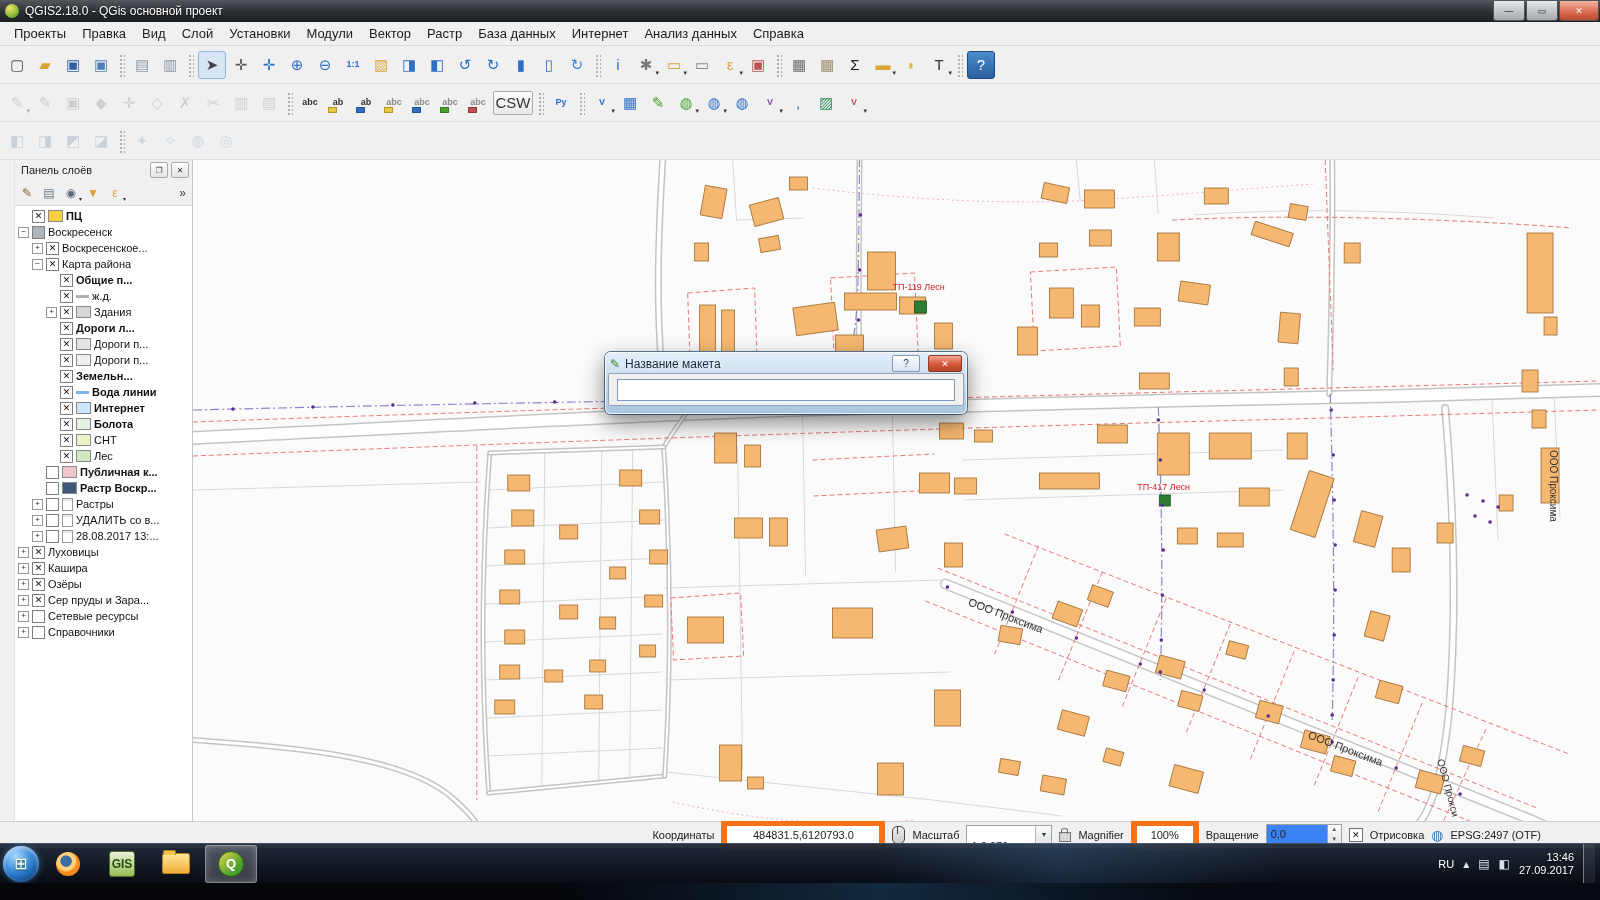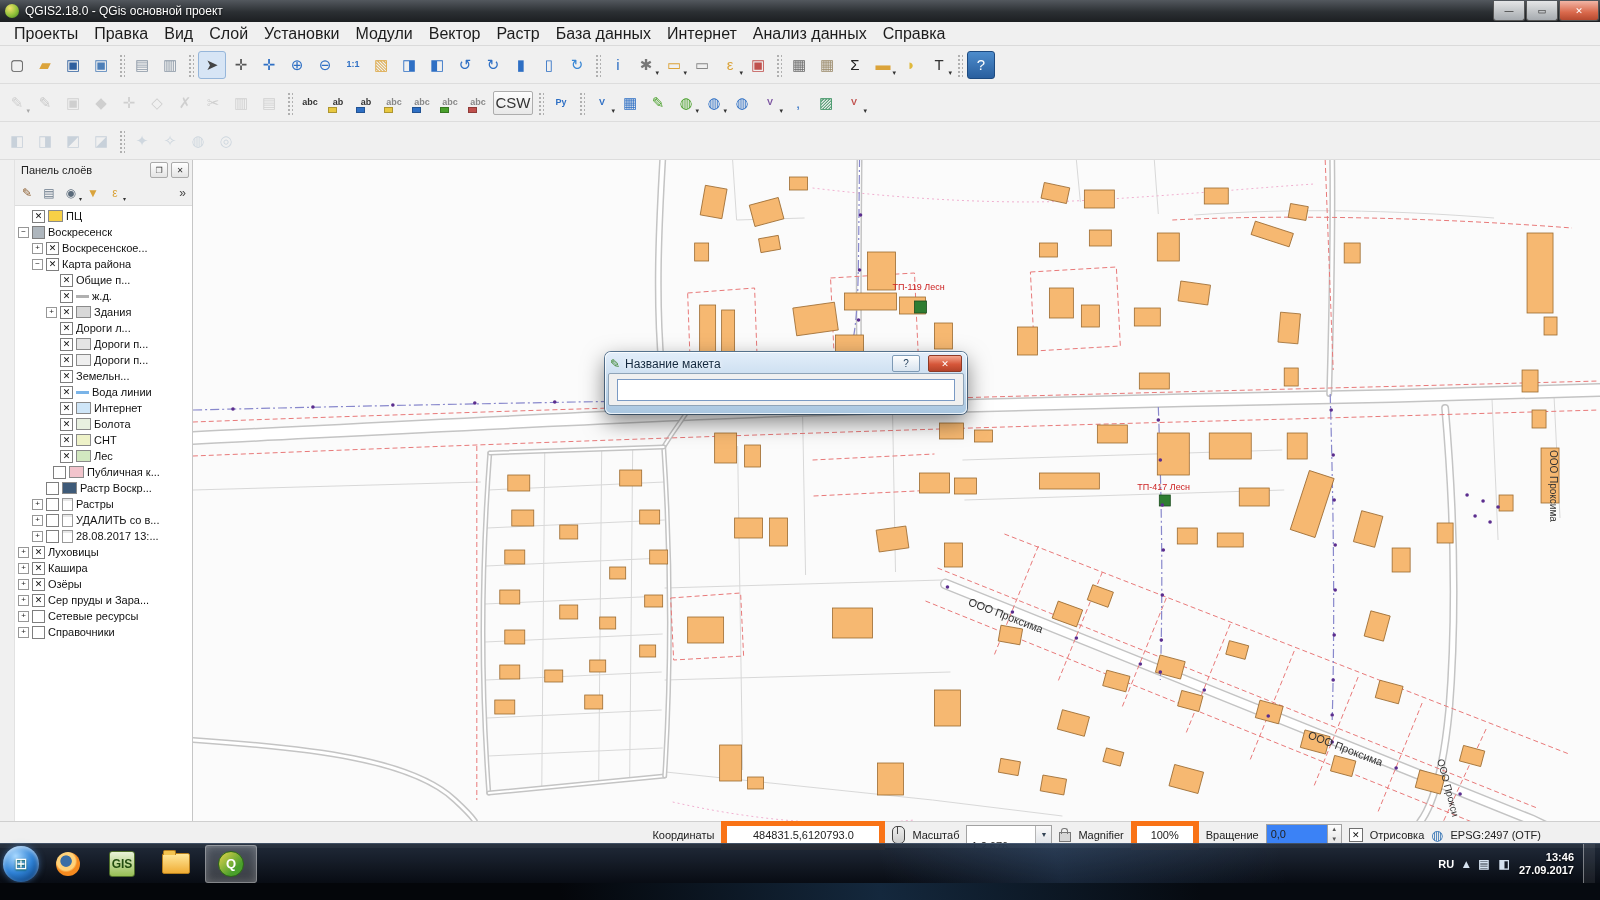--- a/index.html
+++ b/index.html
@@ -11,21 +11,21 @@
   .appicon{width:14px;height:14px;border-radius:50%;
            background:radial-gradient(circle at 35% 30%,#f3e26a,#8fbf3a 55%,#3f7d1e);flex:none;}
   .tb-title{flex:1;white-space:nowrap;overflow:hidden;text-shadow:0 1px 2px #000;}
   .winbtns{display:flex;margin-right:1px;}
   .wbtn{width:30px;height:19px;display:flex;align-items:center;justify-content:center;font-size:9px;color:#1a1a1a;
         background:linear-gradient(rgba(255,255,255,.85),rgba(200,205,210,.8));border:1px solid #555;border-top:none;
         border-radius:0 0 3px 3px;margin-left:1px;}
   .wbtn.close{background:linear-gradient(#f2b5a5,#d9694c 60%,#b64a30);color:#fff;width:38px;}
   
   .menubar{height:23px;background:#f0f0f0;border-bottom:1px solid #dadada;display:flex;align-items:center;
-           font-size:16px;color:#1c1c1c;padding-left:6px;}
+           font-size:13px;color:#1c1c1c;padding-left:6px;}
   .mi{padding:2px 8px;}
   
   .tbrow{height:37px;background:#f0f0f0;border-bottom:1px solid #ddd;display:flex;align-items:center;padding-left:3px;}
   .grip{width:7px;height:24px;margin:0 3px;background-image:radial-gradient(#b0b0b0 1px,transparent 1.2px);
         background-size:4px 4px;background-position:1px 1px;flex:none;}
   .tbi{width:26px;height:26px;margin:0 1px;display:flex;align-items:center;justify-content:center;
        border-radius:3px;position:relative;flex:none;}
   .tbi .g{font-size:15px;line-height:1;}
   .tbi.small .g{font-size:9px;font-weight:bold;}
   .tbi.pressed{background:#d7e5f5;border:1px solid #96b6da;}
@@ -51,21 +51,21 @@
   .exp{width:9px;height:9px;flex:none;border:1px solid #979797;background:#fff;font-size:8px;line-height:7px;
        text-align:center;color:#222;}
   .exp.hid{visibility:hidden;}
   .chk{width:11px;height:11px;flex:none;border:1px solid #7e7e7e;background:#fff;display:flex;align-items:center;
        justify-content:center;font-size:9px;line-height:1;color:#111;}
   .chk.partial{background:#aeb6bd;}
   .swatch{width:13px;height:10px;flex:none;border:1px solid #8a8a8a;}
   .swatch.line{height:3px;border:none;}
   .docic{width:9px;height:11px;flex:none;background:#fff;border:1px solid #999;box-shadow:inset 0 2px 0 #e8e8e8;}
   .lbl{overflow:hidden;text-overflow:ellipsis;}
-  .lbl.b{font-weight:normal;}
+  .lbl.b{font-weight:bold;}
   
   .canvas{flex:1;position:relative;background:#fbfbfb;overflow:hidden;}
   .canvas svg{position:absolute;inset:0;}
   
   .dialog{position:absolute;left:605px;top:352px;width:356px;height:57px;border-radius:6px;
           background:linear-gradient(#e3eefa,#b9d2e8 70%,#a9c6e0);
           box-shadow:0 8px 22px rgba(0,0,0,.5),0 0 0 1px #5f7f9e,inset 0 0 0 1px rgba(255,255,255,.75);
           padding:2px 3px 3px 3px;z-index:50;}
   .dlg-title{height:19px;display:flex;align-items:center;gap:5px;font-size:12px;color:#12283e;padding:0 2px;}
   .dlg-icon{color:#2f7d1e;font-size:12px;}
@@ -120,21 +120,21 @@
   .gis-icon{width:24px;height:24px;border-radius:3px;background:linear-gradient(#e9f2d8,#97be55);color:#234d10;
             font-size:12px;font-weight:bold;display:flex;align-items:center;justify-content:center;
             border:1px solid #4e6e2a;}
   .folder-icon{width:26px;height:19px;border-radius:2px;background:linear-gradient(#ffe79a,#f0ad35);position:relative;
                border:1px solid #b67f1d;}
   .folder-icon:before{content:"";position:absolute;left:0;top:-4px;width:11px;height:4px;border-radius:2px 2px 0 0;
                background:#f3c34f;border:1px solid #b67f1d;border-bottom:none;}
   .qgis-icon{width:24px;height:24px;border-radius:50%;background:linear-gradient(135deg,#e8d44c,#4aa02c 70%);
              color:#fff;font-weight:bold;font-size:13px;display:flex;align-items:center;justify-content:center;
              border:1px solid #2d6a14;}
-  .tray{margin-left:auto;display:flex;align-items:center;gap:9px;color:#fff;font-size:11px;padding-right:2px;font-weight:bold;}
+  .tray{margin-left:auto;display:flex;align-items:center;gap:9px;color:#fff;font-size:11px;padding-right:2px;}
   .trayic{color:#d5e2ef;font-size:12px;}
   .clock{text-align:right;line-height:13px;font-size:11px;color:#fff;text-shadow:0 1px 2px #000;}
   .showdesk{width:11px;height:40px;border-left:1px solid rgba(255,255,255,.4);background:rgba(255,255,255,.07);flex:none;}
   .wallstrip{position:absolute;left:0;top:883px;width:1600px;height:17px;
              background:linear-gradient(78deg,#04060a 35%,#14283d 55%,#060a10 75%);}
 </style>
 </head>
 <body>
 
 <div class="screen">
@@ -519,21 +519,21 @@
             <span class="chk">✕</span>
             <span class="swatch" style="background: rgb(238, 242, 200);"></span>
             <span class="lbl">СНТ</span>
           </div>
           <div class="trow" style="padding-left: 31px;">
             <span class="exp hid">+</span>
             <span class="chk">✕</span>
             <span class="swatch" style="background: rgb(210, 232, 192);"></span>
             <span class="lbl">Лес</span>
           </div>
-          <div class="trow" style="padding-left: 24px;">
+          <div class="trow" style="padding-left: 17px;">
             <span class="exp hid">+</span>
             <span class="chk"></span>
             <span class="swatch" style="background: rgb(242, 196, 204);"></span>
             <span class="lbl b">Публичная к...</span>
           </div>
           <div class="trow" style="padding-left: 17px;">
             <span class="exp hid">+</span>
             <span class="chk"></span>
             <span class="swatch" style="background: rgb(62, 90, 120);"></span>
             <span class="lbl b">Растр Воскр...</span>

